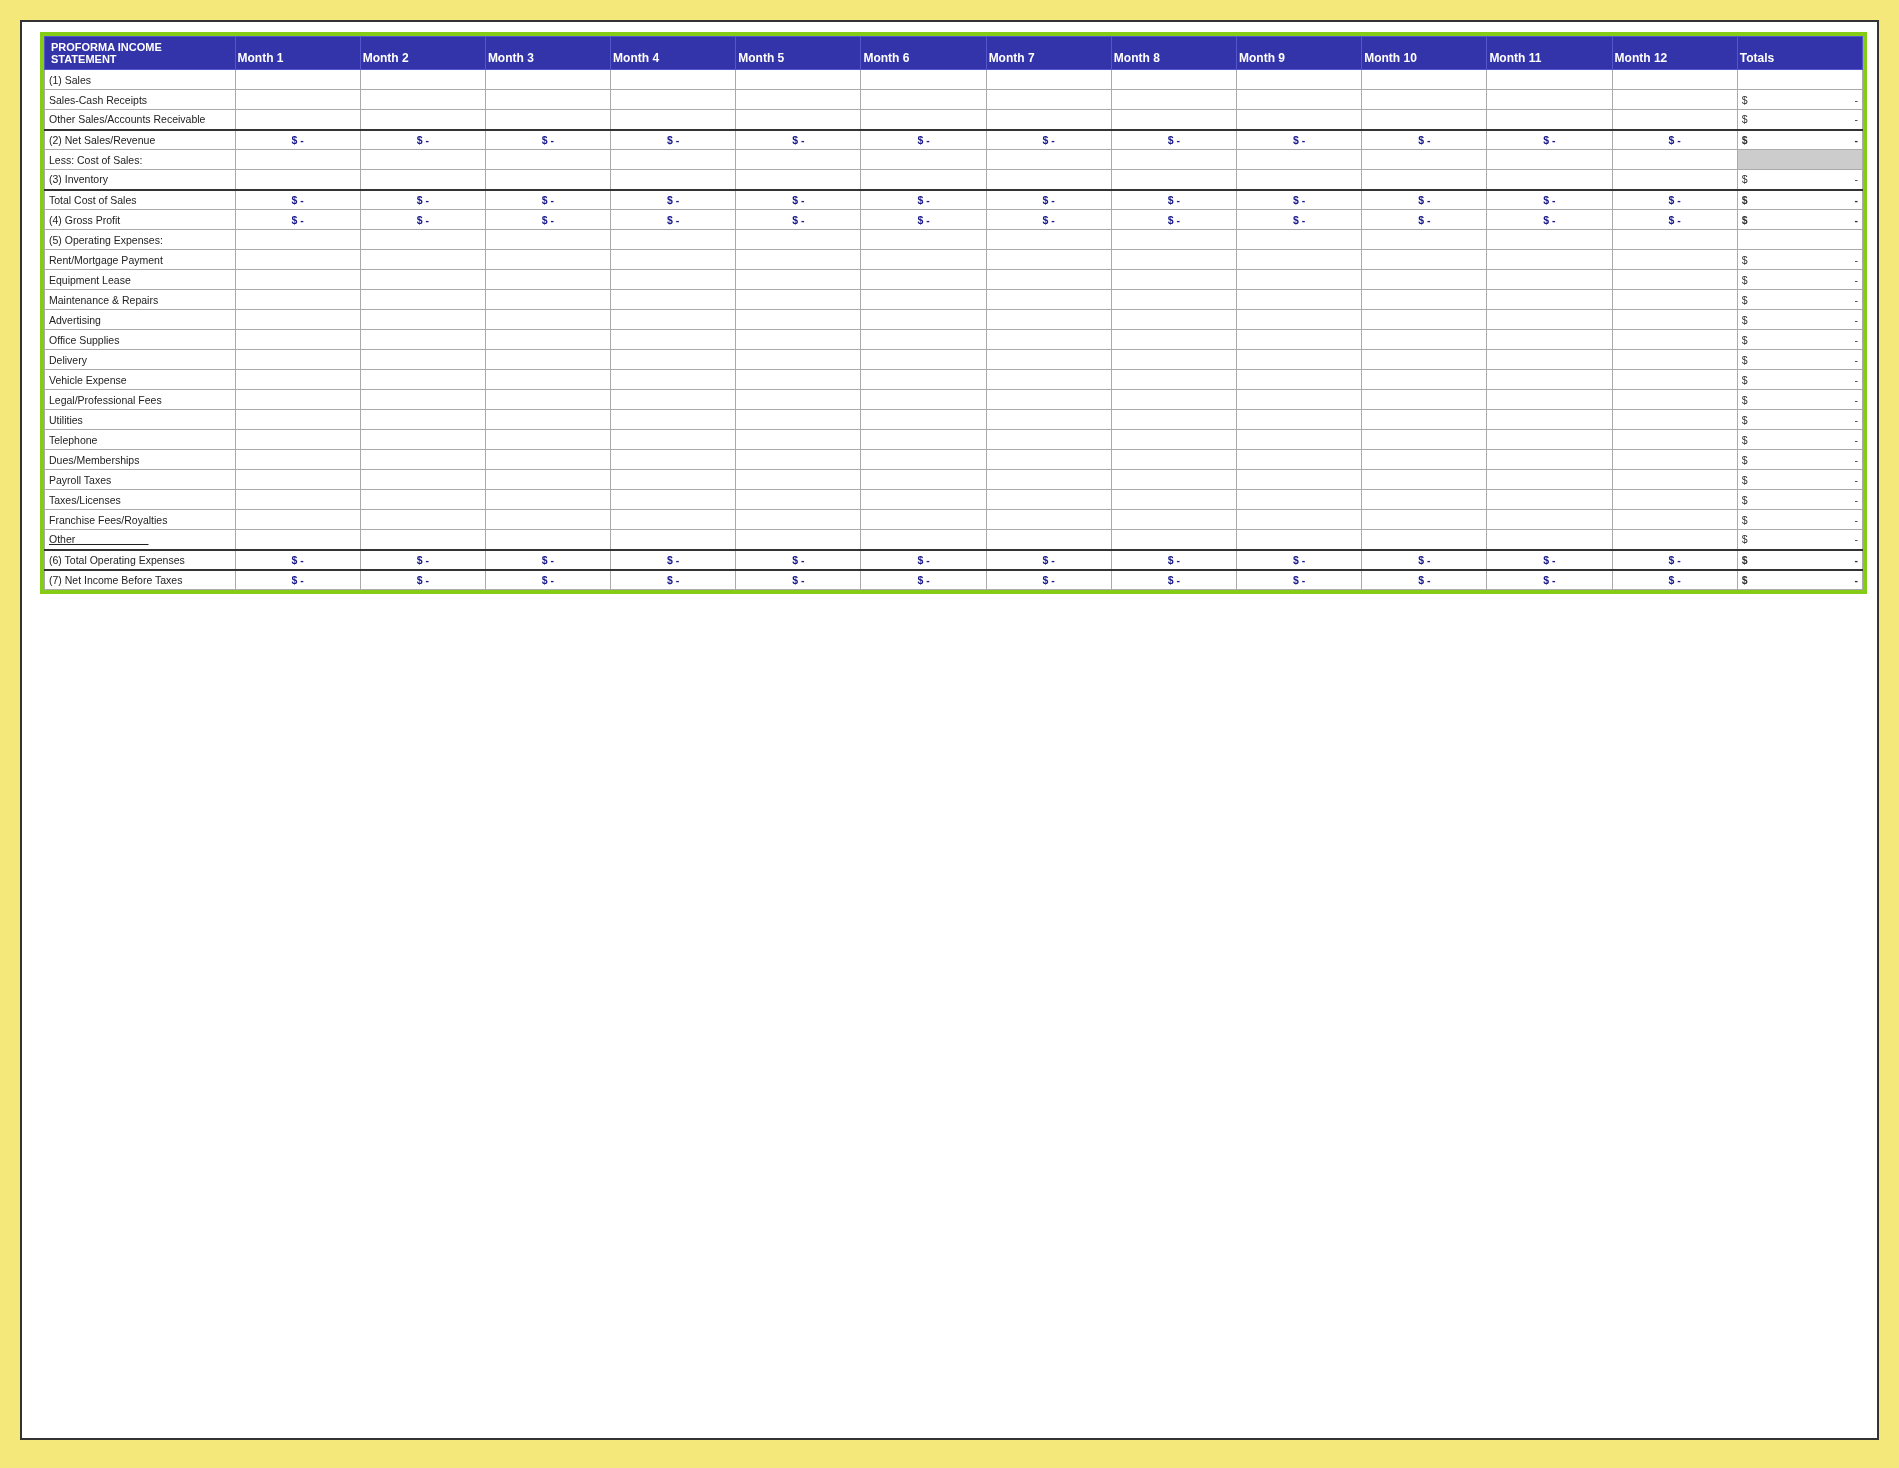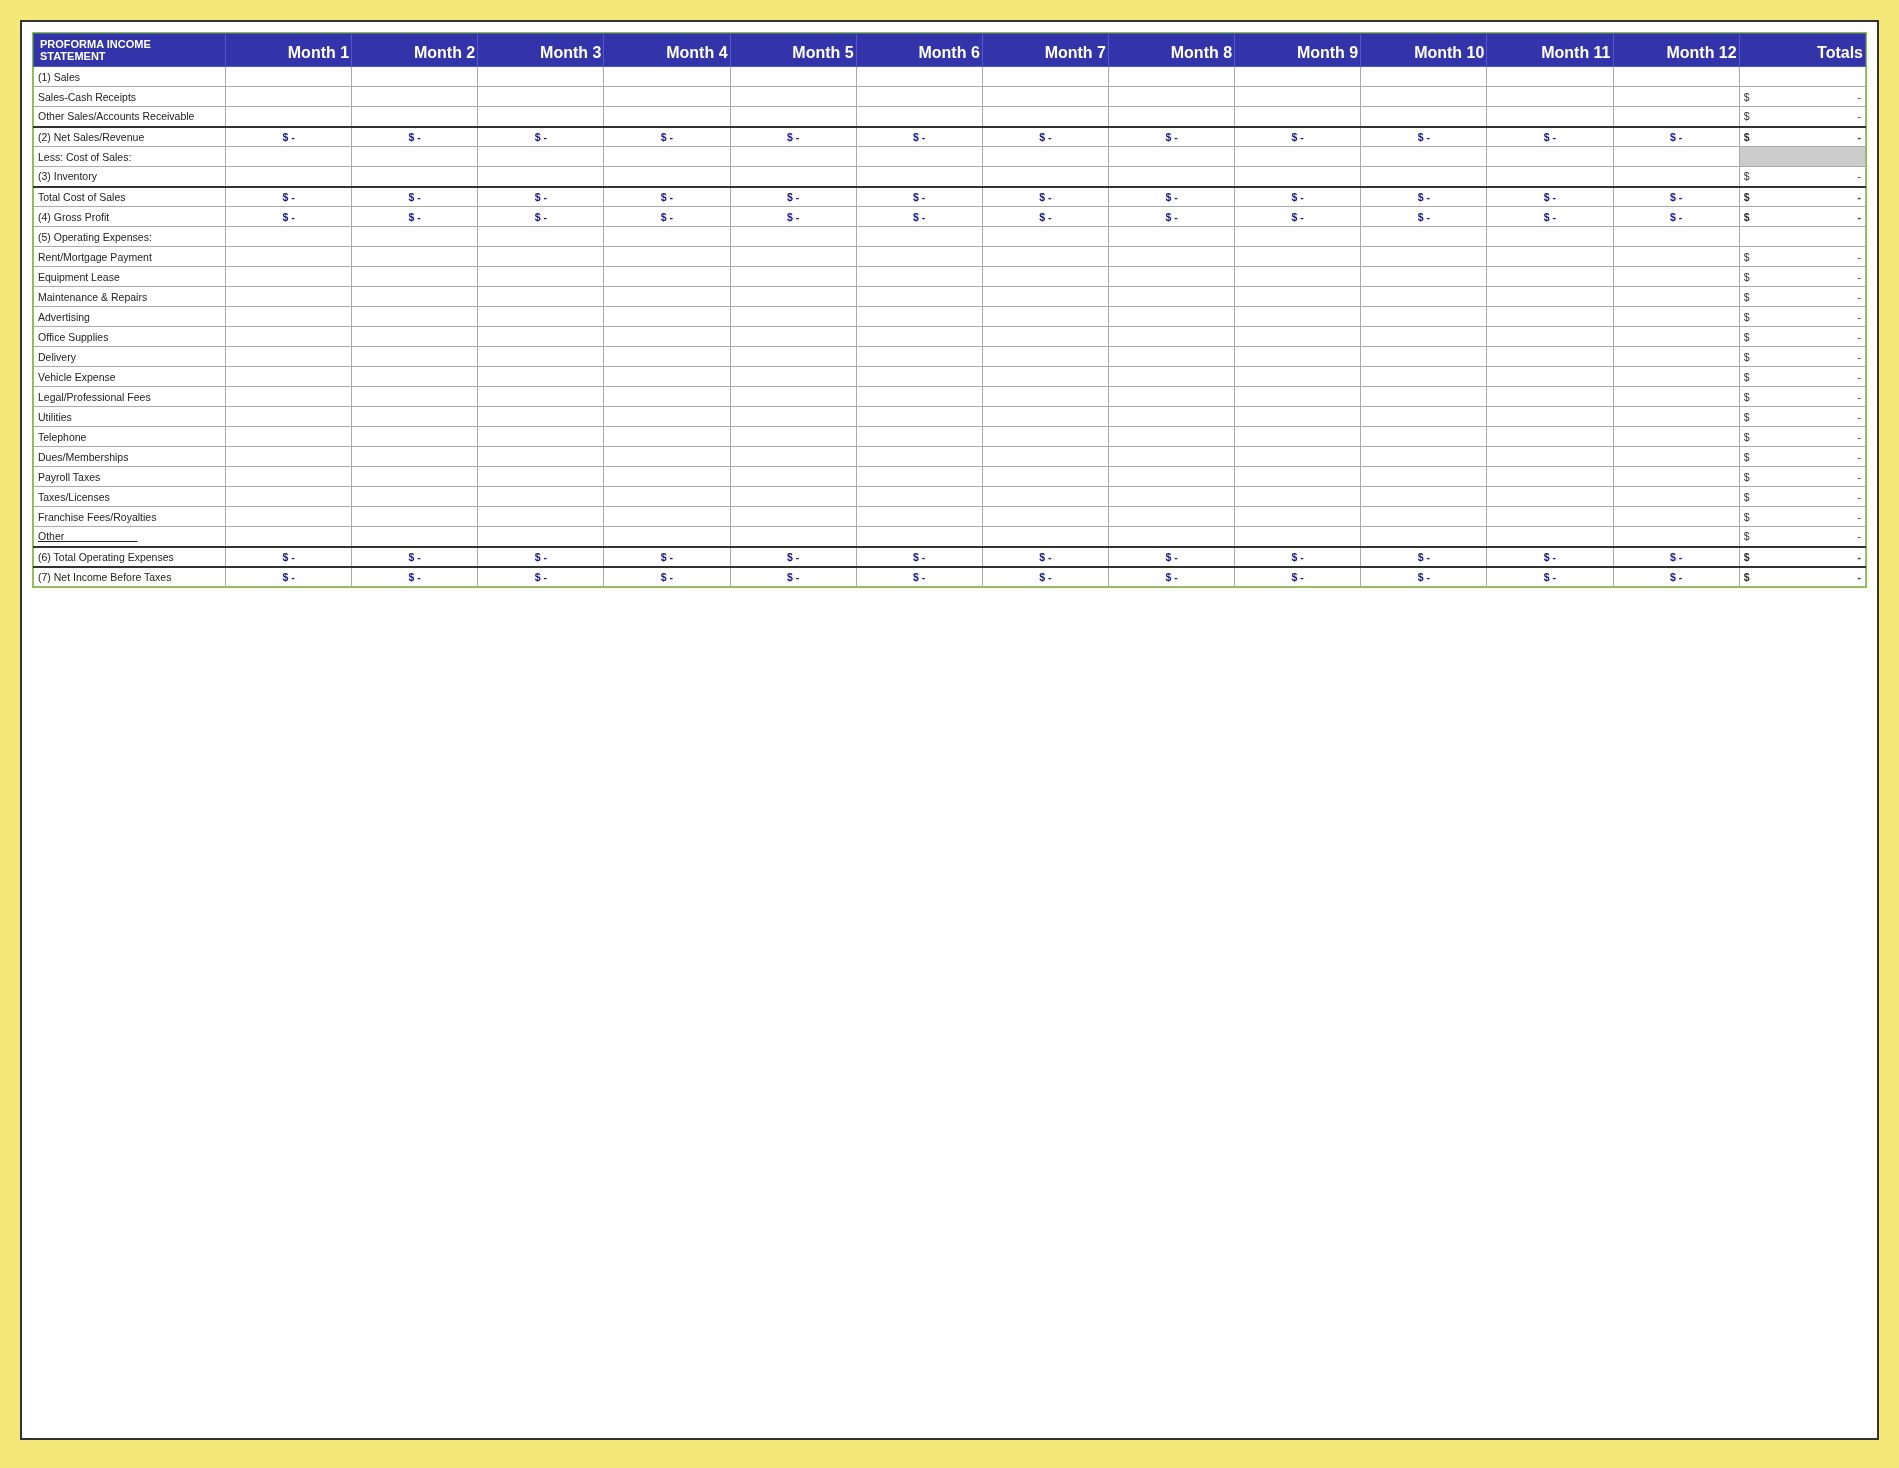--- a/index.html
+++ b/index.html
@@ -14,38 +14,39 @@
       min-height: 100vh;
     }
     .page-container {
       background: white;
       border: 2px solid #333;
       padding: 10px;
       width: 1860px;
       min-height: 1420px;
     }
     .spreadsheet-wrapper {
-      border: 1px solid #84cc16;
+      border: 4px solid #84cc16;
       overflow: hidden;
+      margin-left: 8px;
     }
     table {
       border-collapse: collapse;
       width: 100%;
       table-layout: fixed;
     }
     col.label-col { width: 175px; }
     col.month-col { width: 115px; }
     col.totals-col { width: 115px; }
 
     thead tr.header-row th {
       background-color: #3333aa;
       color: white;
-      text-align: right;
+      text-align: left;
       font-weight: bold;
-      font-size: 16px;
+      font-size: 12px;
       border: 1px solid #5555cc;
       padding: 4px 2px;
       vertical-align: bottom;
     }
     thead tr.header-row th.label-header {
       text-align: left;
       vertical-align: bottom;
       padding: 4px 6px;
       font-size: 11px;
     }

